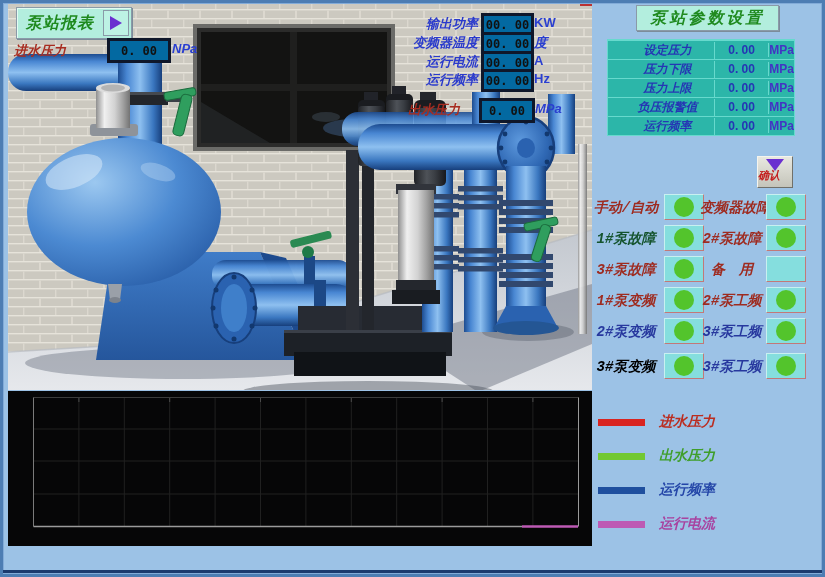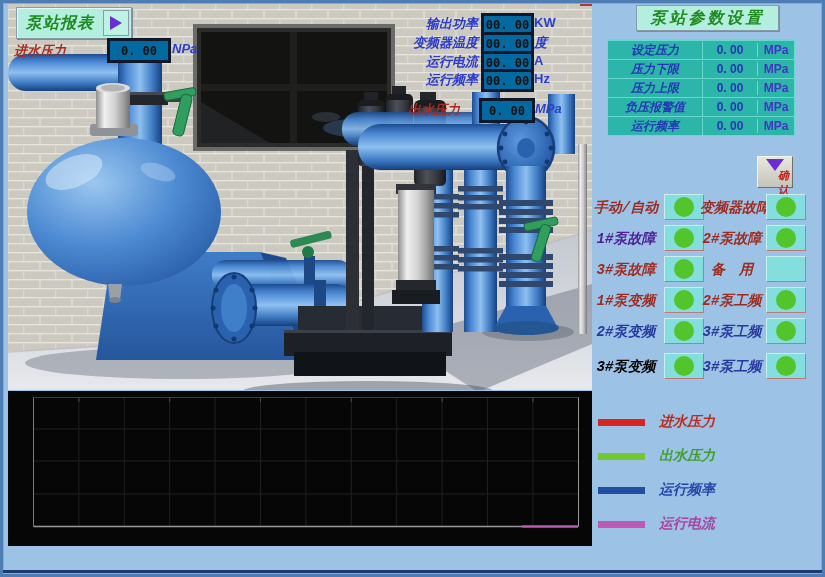--- a/index.html
+++ b/index.html
@@ -37,29 +37,29 @@
   .panel-title{position:absolute;left:636px;top:5px;width:141px;height:24px;background:#b3eede;
       border:1px solid #8a9aa8;box-shadow:1px 1px 0 #7c8c9a;color:#1f8a1f;font-size:16px;font-weight:700;font-style:italic;
       letter-spacing:3px;display:flex;align-items:center;justify-content:center;z-index:10;}
   .settings-table{position:absolute;left:607px;top:39px;width:186px;background:#2cb6a9;
       border:1px solid #67d9cd;font-size:12px;z-index:10;}
   .trow{display:flex;height:18px;border-top:1px solid #67d9cd;align-items:center;}
   .trow.h{height:20px;border-top:none;color:#b02020;}
   .trow .c1{width:94px;text-align:center;border-right:1px solid #67d9cd;font-weight:700;font-style:italic;}
   .trow .c2{width:54px;text-align:center;border-right:1px solid #67d9cd;font-weight:700;}
   .trow .c3{flex:1;text-align:center;font-weight:700;}
-  .trow:not(.h) .c1{color:#2536b4;}
+  .trow:not(.h) .c1{color:#2536b4;padding-left:13px;}
   .trow:not(.h) .c2{color:#2536b4;}
   .trow:not(.h) .c3{color:#4334c4;}
 
   .confirm-btn{position:absolute;left:757px;top:156px;width:34px;height:30px;z-index:10;
       background:linear-gradient(#e8e8e0,#c4c4ba);border:1px solid;border-color:#f4f4ee #70706a #70706a #f4f4ee;
       display:flex;flex-direction:column;align-items:center;cursor:pointer;}
   .tri-down{width:0;height:0;margin-top:2px;border-left:9px solid transparent;border-right:9px solid transparent;border-top:12px solid #6a2fd0;}
-  .confirm-text{margin-top:-3px;color:#c42020;font-size:11px;font-weight:700;font-style:italic;align-self:flex-start;margin-left:20px;}
+  .confirm-text{margin-top:-3px;color:#c42020;font-size:11px;font-weight:700;font-style:italic;align-self:flex-start;margin-left:0;}
 
   
   .st-label{position:absolute;font-size:14px;font-weight:700;font-style:italic;text-align:center;z-index:10;white-space:nowrap;font-family:Liberation Mono, monospace;}
   .st-box{position:absolute;width:38px;height:24px;background:#85dede;z-index:10;
       border:1px solid #c8f0f0;border-bottom-color:#c27878;border-right-color:#c27878;
       display:flex;align-items:center;justify-content:center;}
   .lamp{width:20px;height:20px;border-radius:50%;}
 
   
   .lg-swatch{position:absolute;left:598px;width:47px;height:7px;z-index:10;}
@@ -364,21 +364,21 @@
 
   <div id="status-grid">
       <div class="st-label" style="left: 592px; width: 68px; top: 199px; color: rgb(158, 43, 32);">手动/自动</div>
       <div class="st-box" style="left: 664px; top: 194px;">
         <div class="lamp" style="background: rgb(83, 196, 44);"></div>
       </div>
       <div class="st-label" style="left: 700px; width: 64px; top: 199px; color: rgb(158, 43, 32);">变频器故障</div>
       <div class="st-box" style="left: 766px; top: 194px;">
         <div class="lamp" style="background: rgb(83, 196, 44);"></div>
       </div>
-      <div class="st-label" style="left: 592px; width: 68px; top: 230px; color: #4c1d95;">1#泵故障</div>
+      <div class="st-label" style="left: 592px; width: 68px; top: 230px; color: #14532d;">1#泵故障</div>
       <div class="st-box" style="left: 664px; top: 225px;">
         <div class="lamp" style="background: rgb(83, 196, 44);"></div>
       </div>
       <div class="st-label" style="left: 700px; width: 64px; top: 230px; color: rgb(158, 43, 32);">2#泵故障</div>
       <div class="st-box" style="left: 766px; top: 225px;">
         <div class="lamp" style="background: rgb(83, 196, 44);"></div>
       </div>
       <div class="st-label" style="left: 592px; width: 68px; top: 261px; color: rgb(158, 43, 32);">3#泵故障</div>
       <div class="st-box" style="left: 664px; top: 256px;">
         <div class="lamp" style="background: rgb(83, 196, 44);"></div>

